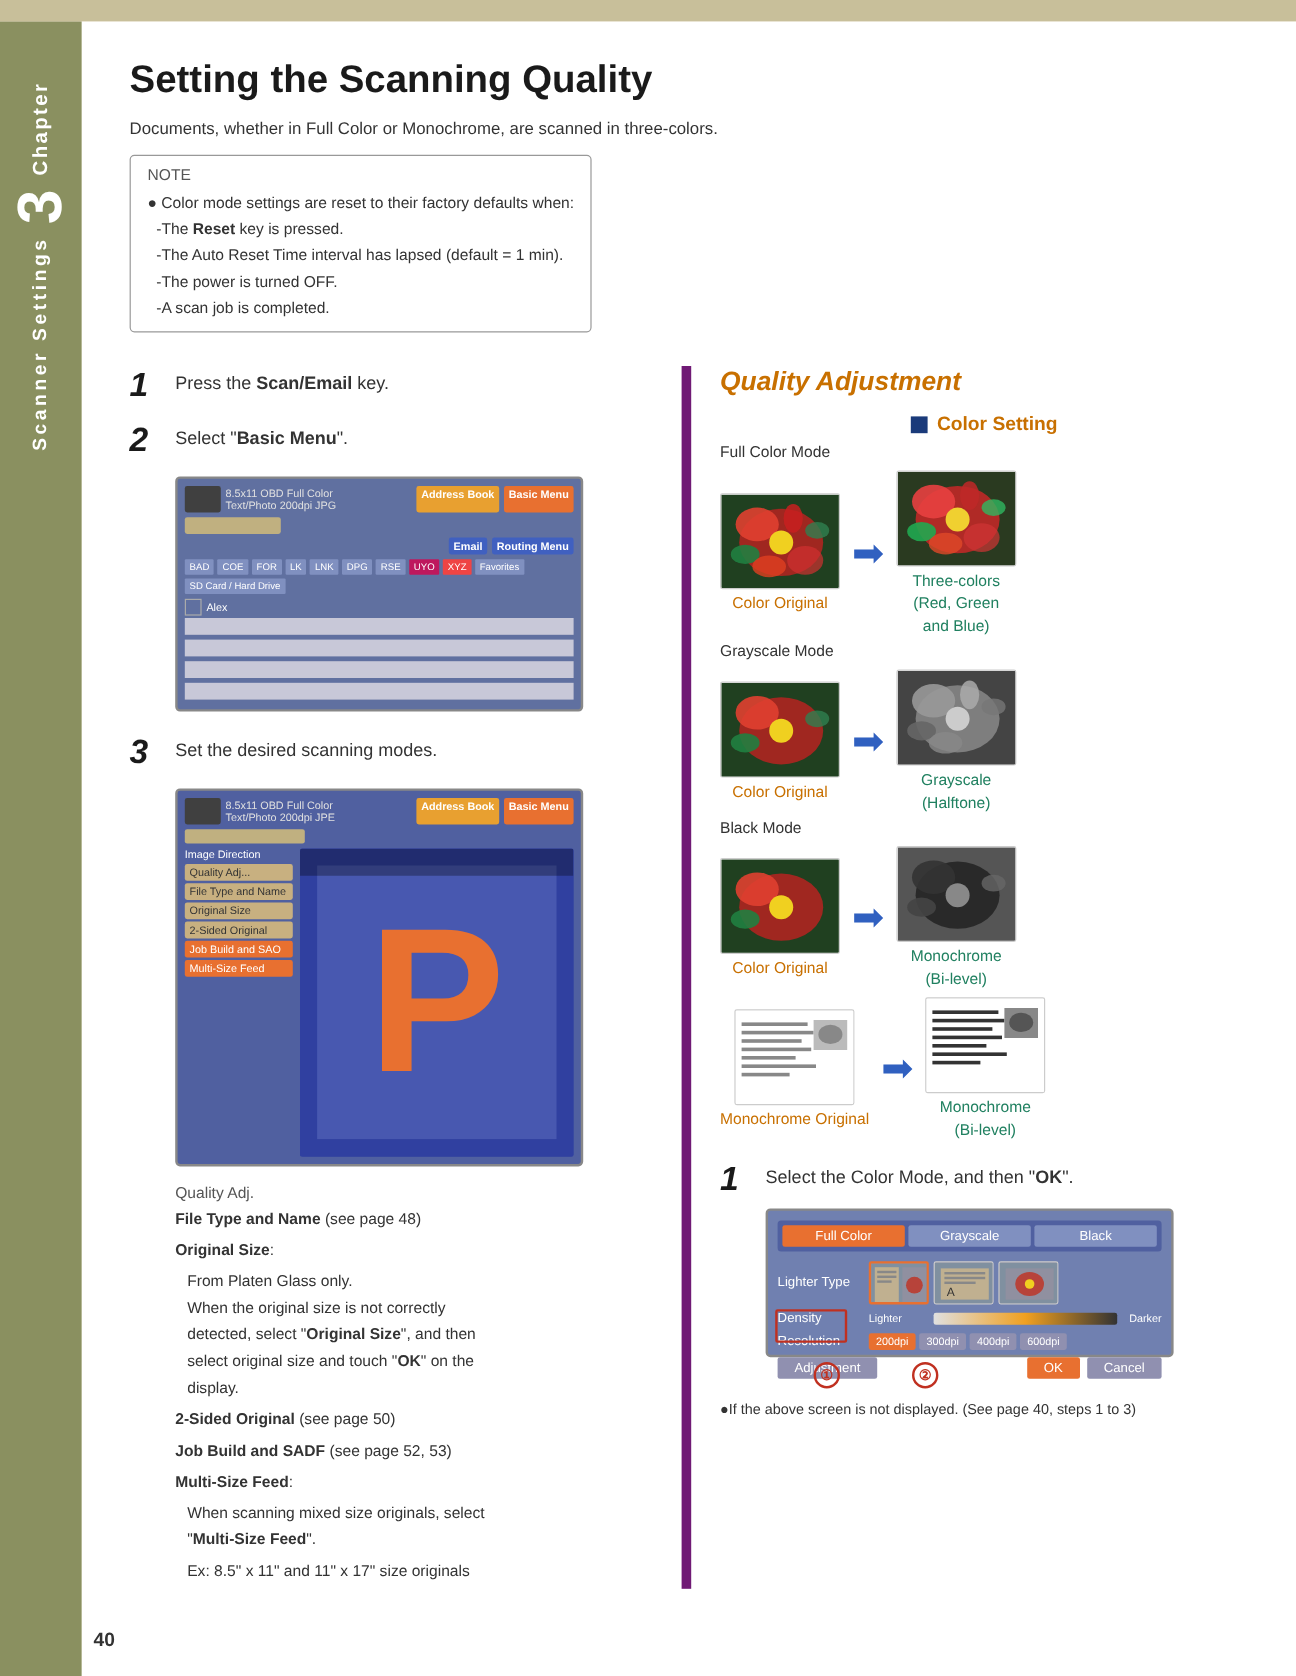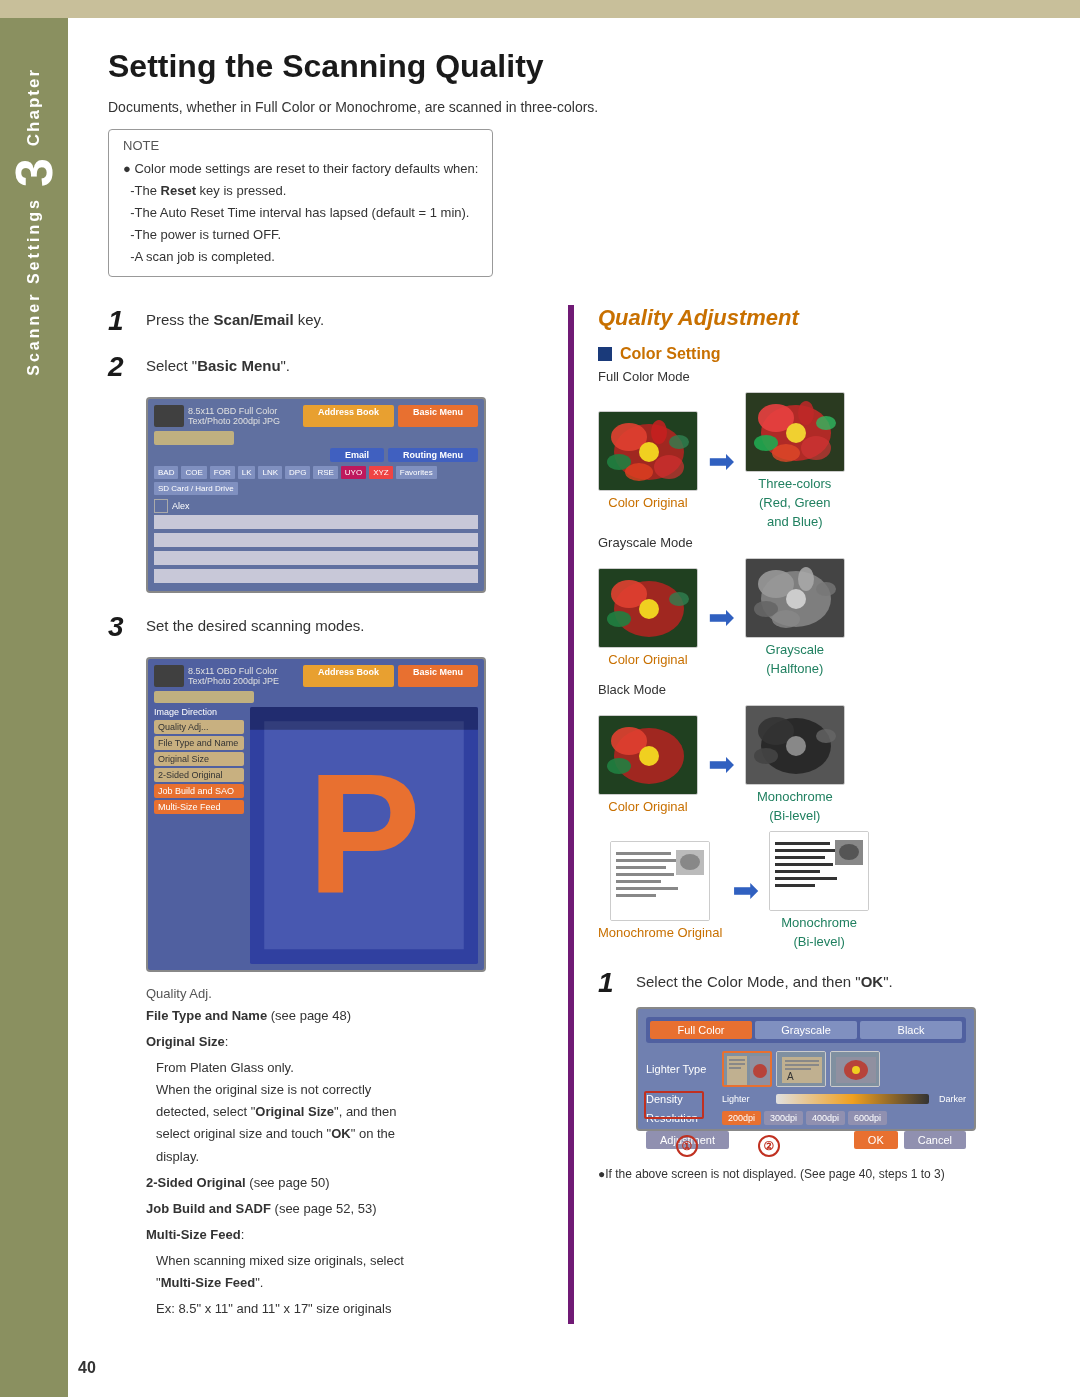--- a/index.html
+++ b/index.html
@@ -90,21 +90,21 @@
       margin-top: 10px;
     }
 
     .left-col {
       flex: 0 0 460px;
       padding-right: 20px;
     }
 
     .right-col {
       flex: 1;
-      border-left: 6px solid #701a75;
+      border-left: 8px solid #701a75;
       padding-left: 24px;
     }
 
     
     .step {
       display: flex;
       align-items: flex-start;
       margin-bottom: 14px;
       gap: 10px;
     }
@@ -141,21 +141,21 @@
       display: flex;
       justify-content: flex-end;
       gap: 4px;
       margin-bottom: 4px;
     }
 
     .screen-btn {
       background: #e8a030;
       color: white;
       font-size: 9px;
-      padding: 2px 15px;
+      padding: 2px 4px;
       border-radius: 2px;
       font-weight: bold;
       text-align: right;
     }
 
     .screen-btn.blue {
       background: #4060c0;
     }
 
     
@@ -221,20 +221,21 @@
       margin-bottom: 14px;
       font-style: italic;
       font-family: 'Arial Black', Arial, sans-serif;
     }
 
     .section-header {
       display: flex;
       align-items: center;
       gap: 8px;
       margin-bottom: 4px;
+      justify-content: center;
     }
 
     .section-square {
       width: 14px;
       height: 14px;
       background: #1a3a7a;
       flex-shrink: 0;
     }
 
     .section-title {

